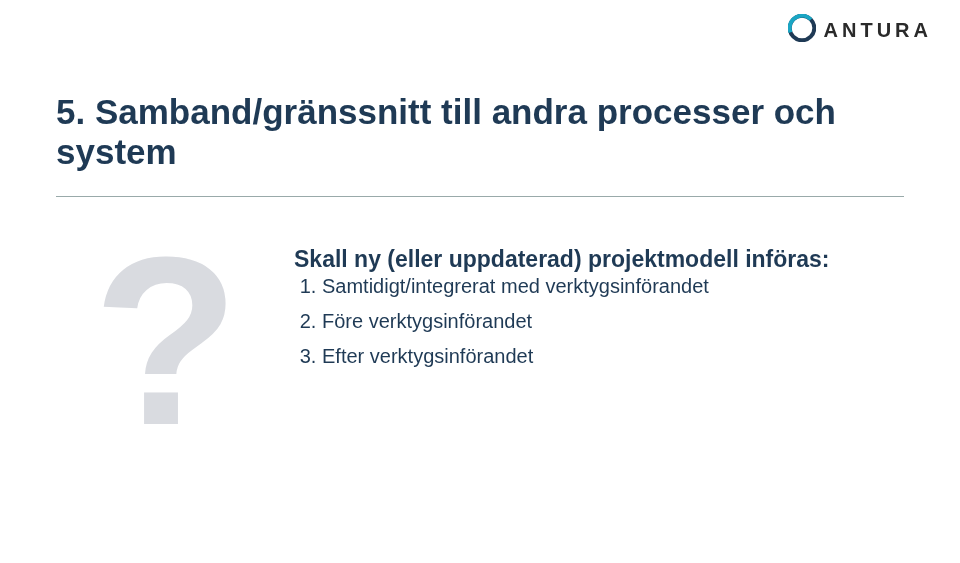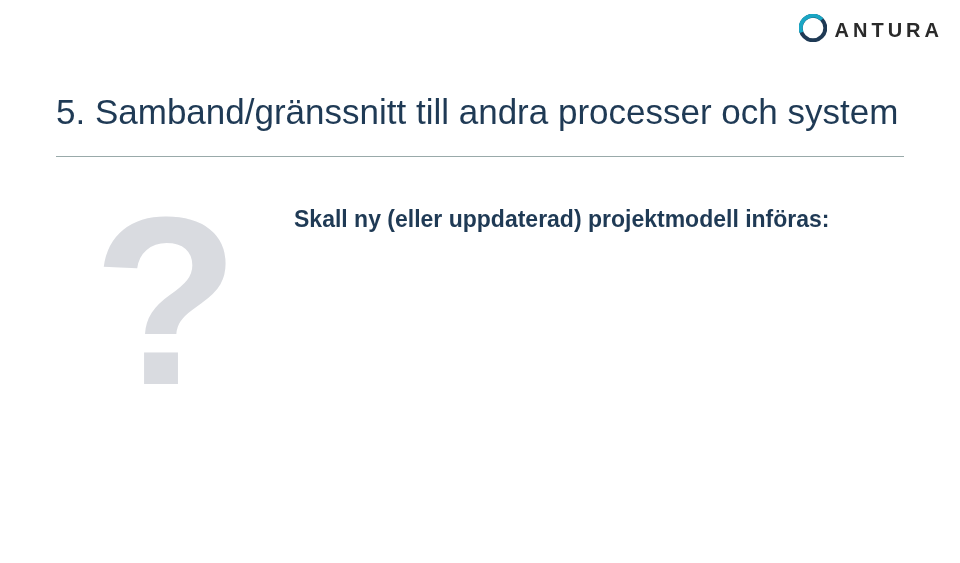--- a/index.html
+++ b/index.html
@@ -1,20 +1,20 @@
 <!DOCTYPE html>
 <html><head>
 <meta charset="utf-8">
 <style>
   * { box-sizing: border-box; margin: 0; padding: 0; }
   html, body { width: 960px; height: 563px; font-family: "Trebuchet MS", "Segoe UI", Arial, sans-serif; background: #fff; color: #1f3a55; }
   .slide { position: relative; width: 960px; height: 563px; padding: 40px 56px 24px 56px; }
-  .logo { position: absolute; top: 14px; right: 17px; display: flex; align-items: center; gap: 8px; }
+  .logo { position: absolute; top: 14px; right: 28px; display: flex; align-items: center; gap: 8px; }
   .logo-wordmark { font-family: Arial, Helvetica, sans-serif; font-weight: 800; letter-spacing: 4px; font-size: 20px; color: #2a2a2a; }
-  .title { font-size: 35px; font-weight: 400; color: #1f3a55; margin-top: 52px; margin-bottom: 24px; }
+  .title { font-size: 35px; font-weight: 700; color: #1f3a55; margin-top: 52px; margin-bottom: 24px; }
   .divider { border: none; border-top: 1px solid #9aa; margin: 0 0 42px 0; width: 100%; }
   .content-row { display: flex; align-items: flex-start; gap: 48px; padding-left: 30px; }
   .qmark { font-size: 240px; line-height: 0.85; font-weight: 700; color: #d9dbe0; user-select: none; flex: 0 0 auto; width: 160px; text-align: center; }
   .body { flex: 1 1 auto; padding-top: 6px; }
   .lead { font-size: 23px; font-weight: 700; color: #1f3a55; line-height: 1.25; }
   .options { list-style: decimal; padding-left: 28px; font-size: 20px; color: #1f3a55; }
   .options li { margin-bottom: 10px; line-height: 1.25; }
   .footnote { font-size: 18px; font-style: italic; color: #1f3a55; margin-top: 28px; }
 </style>
 </head>
@@ -33,16 +33,21 @@
     <span class="logo-wordmark">ANTURA</span>
   </div>
 
   <h1 class="title">5. Samband/gränssnitt till andra processer och system</h1>
   <hr class="divider">
 
   <div class="content-row">
     <div class="qmark">?</div>
     <div class="body">
       <div class="lead">Skall ny (eller uppdaterad) projektmodell införas:</div>
+      <ol class="options">
+        <li>Samtidigt/integrerat med verktygsinförandet</li>
+        <li>Före verktygsinförandet</li>
+        <li>Efter verktygsinförandet</li>
+      </ol>
     </div>
   </div>
 
 </div>
 
 </body></html>

